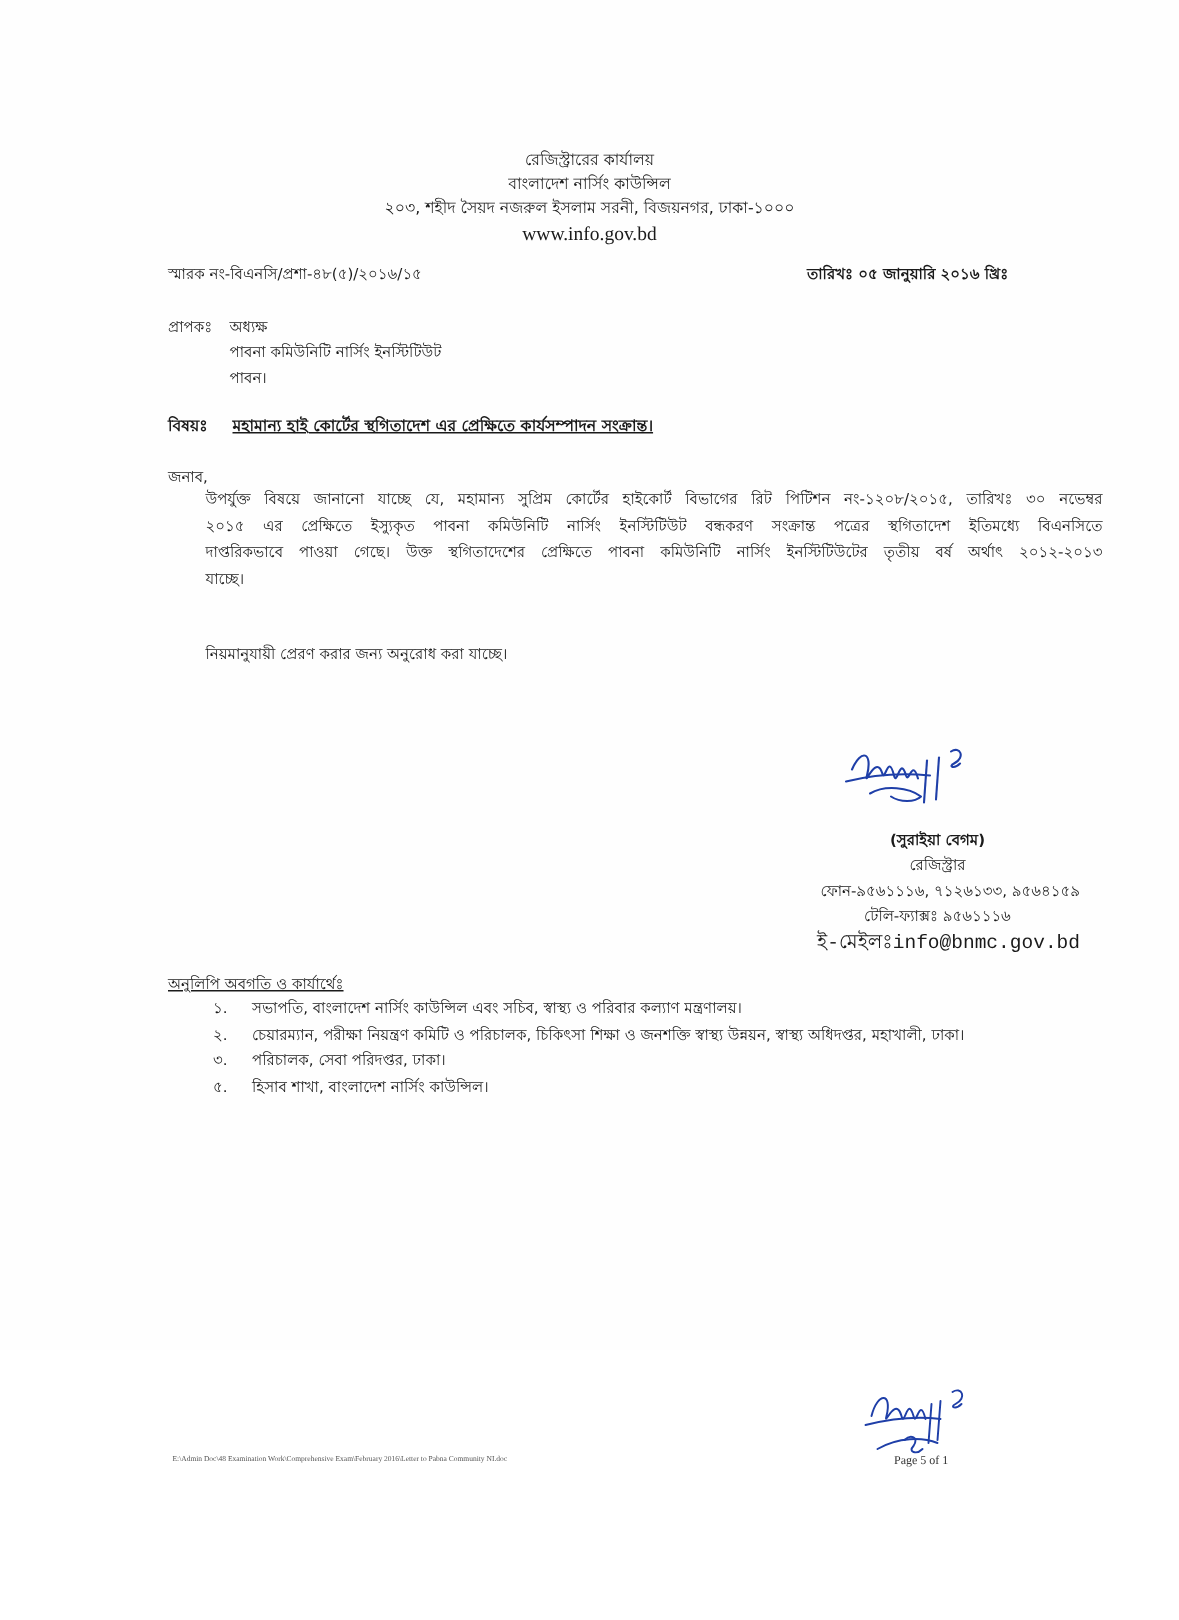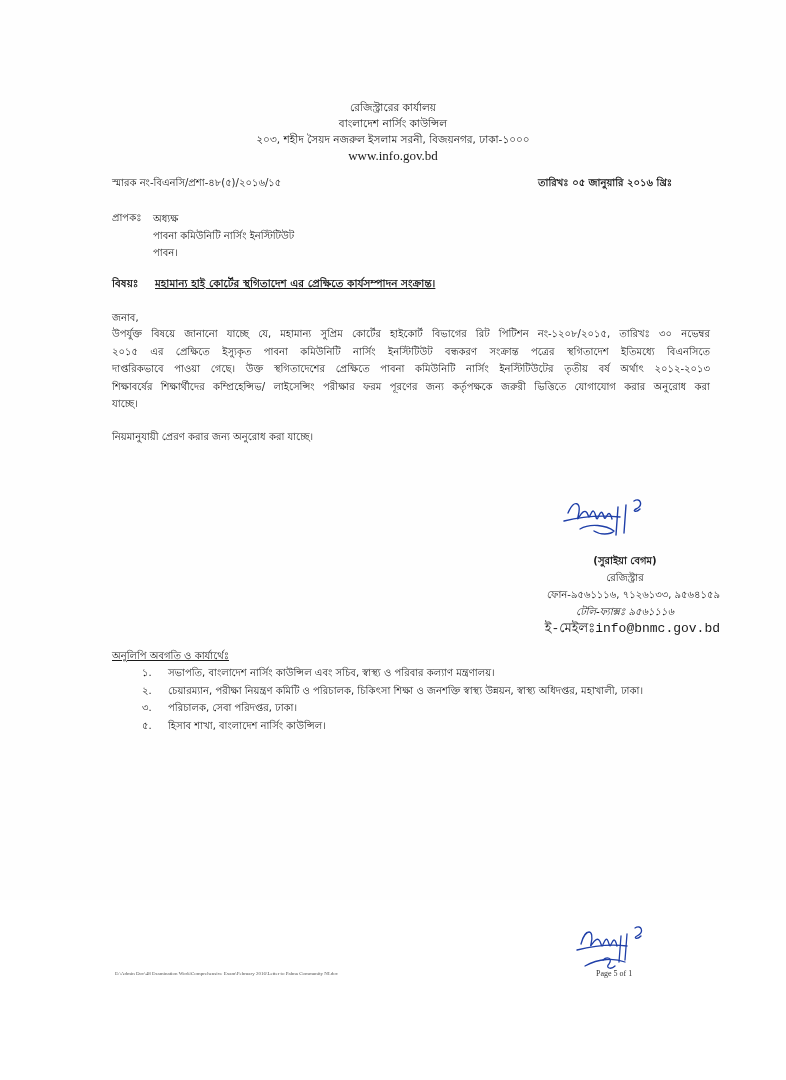--- a/index.html
+++ b/index.html
@@ -4,21 +4,21 @@
 <style>
   html, body { margin: 0; padding: 0; background: #ffffff; }
   body { width: 786px; height: 1080px; position: relative; overflow: hidden;
          font-family: "DejaVu Sans", sans-serif; color: #1a1a1a; }
   .page { position: absolute; left: 0; top: 0; width: 786px; height: 900px; background: #fefefe; }
   .abs { position: absolute; white-space: nowrap; }
   .header { position: absolute; left: 0; width: 786px; text-align: center; }
   .header div { font-size: 10.5px; line-height: 16px; }
   .header .web { font-family: "Liberation Serif", serif; font-size: 13px; line-height: 18px; }
   .small { font-size: 10px; }
-  .body-text { font-size: 10px; line-height: 17.5px; text-align: justify; }
+  .body-text { font-size: 10px; line-height: 17.5px; text-align: justify; margin-left: 25px; }
   .para { position: absolute; left: 112px; width: 598px; }
   .para div { white-space: nowrap; text-align: justify; text-align-last: justify; }
   .para div.last { text-align-last: left; }
   .subject-label { font-weight: bold; font-size: 10.5px; }
   .subject-text { font-weight: bold; font-size: 10.5px; text-decoration: underline; }
   .sig-block { position: absolute; left: 470px; width: 250px; text-align: right; font-size: 10px; line-height: 17px; }
   .sig-block .center { text-align: center; }
   .sig-block .email { font-family: Liberation Mono, monospace; font-size: 13px; }
   .cc-title { position: absolute; left: 112px; top: 648px; font-size: 10px; text-decoration: underline; }
   .cc-list { position: absolute; left: 142px; top: 664px; font-size: 10px; line-height: 17.5px; }
@@ -50,21 +50,20 @@
   </div>
 
   <div class="abs subject-label" style="left:112px; top:276px;">বিষয়ঃ</div>
   <div class="abs subject-text" style="left:155px; top:276px;">মহামান্য হাই কোর্টের স্থগিতাদেশ এর প্রেক্ষিতে কার্যসম্পাদন সংক্রান্ত।</div>
 
   <div class="abs small" style="left:112px; top:310px;">জনাব,</div>
   <div class="para body-text" style="top:325px;">
     <div>উপর্যুক্ত বিষয়ে জানানো যাচ্ছে যে, মহামান্য সুপ্রিম কোর্টের হাইকোর্ট বিভাগের রিট পিটিশন নং-১২০৮/২০১৫, তারিখঃ ৩০ নভেম্বর</div>
     <div>২০১৫ এর প্রেক্ষিতে ইস্যুকৃত পাবনা কমিউনিটি নার্সিং ইনস্টিটিউট বন্ধকরণ সংক্রান্ত পত্রের স্থগিতাদেশ ইতিমধ্যে বিএনসিতে</div>
     <div>দাপ্তরিকভাবে পাওয়া গেছে। উক্ত স্থগিতাদেশের প্রেক্ষিতে পাবনা কমিউনিটি নার্সিং ইনস্টিটিউটের তৃতীয় বর্ষ অর্থাৎ ২০১২-২০১৩</div>
-    <div>শিক্ষাবর্ষের শিক্ষার্থীদের কম্প্রিহেন্সিভ/ লাইসেন্সিং পরীক্ষার ফরম পূরণের জন্য কর্তৃপক্ষকে জরুরী ভিত্তিতে যোগাযোগ করার অনুরোধ করা</div>
     <div class="last">যাচ্ছে।</div>
   </div>
   <div class="para body-text" style="top:428px;">
     <div class="last">নিয়মানুযায়ী প্রেরণ করার জন্য অনুরোধ করা যাচ্ছে।</div>
   </div>
 
   <svg class="signature" style="left:560px; top:495px;" width="130" height="50" viewBox="0 0 130 50">
     <g fill="none" stroke="#1f3fa8" stroke-width="1.4" stroke-linecap="round" stroke-linejoin="round">
       <path d="M8 18 C 14 4, 22 6, 18 22 C 16 30, 24 8, 28 20 C 30 28, 32 6, 36 22 C 38 30, 40 8, 44 22 C 46 28, 48 10, 52 24"></path>
       <path d="M4 26 C 20 22, 40 20, 60 22"></path>
@@ -72,21 +71,21 @@
       <path d="M58 12 L 56 40"></path>
       <path d="M66 10 L 64 38"></path>
       <path d="M74 6 C 80 2, 84 10, 76 14 C 72 16, 76 18, 80 14"></path>
     </g>
   </svg>
 
   <div class="sig-block" style="top:534px;">
     <div class="center" style="padding-left:60px; font-weight:bold;margin-top:18px;">(সুরাইয়া বেগম)</div>
     <div class="center" style="padding-left:60px;">রেজিস্ট্রার</div>
     <div>ফোন-৯৫৬১১১৬, ৭১২৬১৩৩, ৯৫৬৪১৫৯</div>
-    <div class="center" style="padding-left:60px;font-style:italic;">টেলি-ফ্যাক্সঃ ৯৫৬১১১৬</div>
+    <div class="center" style="padding-left:60px;">টেলি-ফ্যাক্সঃ ৯৫৬১১১৬</div>
     <div><span class="email">ই-মেইলঃinfo@bnmc.gov.bd</span></div>
   </div>
 
   <div class="cc-title">অনুলিপি অবগতি ও কার্যার্থেঃ</div>
   <div class="cc-list">
     <div><span class="num">১.</span><span>সভাপতি, বাংলাদেশ নার্সিং কাউন্সিল এবং সচিব, স্বাস্থ্য ও পরিবার কল্যাণ মন্ত্রণালয়।</span></div>
     <div><span class="num">২.</span><span>চেয়ারম্যান, পরীক্ষা নিয়ন্ত্রণ কমিটি ও পরিচালক, চিকিৎসা শিক্ষা ও জনশক্তি স্বাস্থ্য উন্নয়ন, স্বাস্থ্য অধিদপ্তর, মহাখালী, ঢাকা।</span></div>
     <div><span class="num">৩.</span><span>পরিচালক, সেবা পরিদপ্তর, ঢাকা।</span></div>
     <div><span class="num">৫.</span><span>হিসাব শাখা, বাংলাদেশ নার্সিং কাউন্সিল।</span></div>
   </div>

